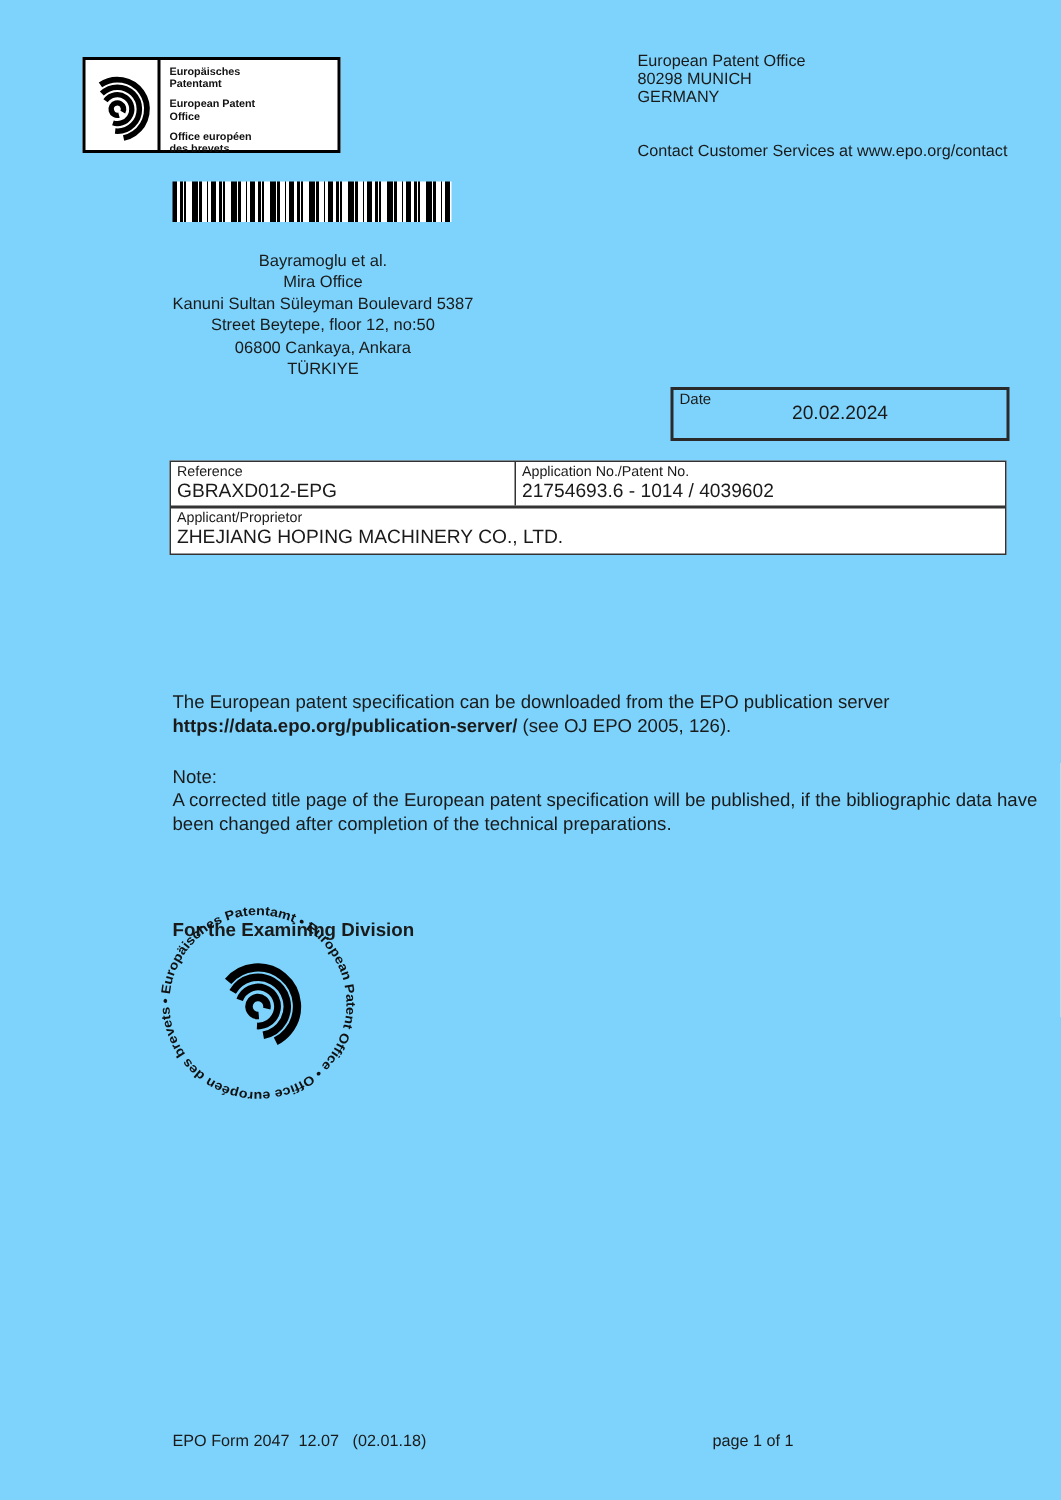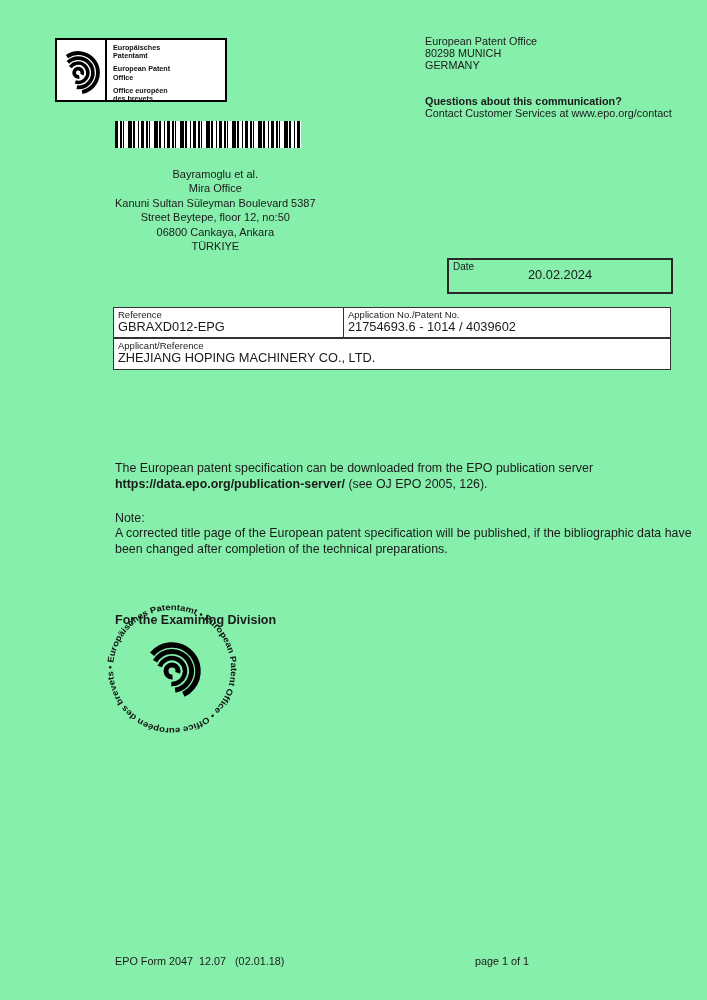--- a/index.html
+++ b/index.html
@@ -1,17 +1,17 @@
 <!DOCTYPE html>
 <html><head>
 <meta charset="utf-8">
 <style>
   html,body{margin:0;padding:0;background:#e8e8e8;}
   .page{
-    position:relative;width:707px;height:1000px;background:#86efac;
+    position:relative;width:707px;height:1000px;background:#7dd3fc;
     font-family:"Liberation Sans", sans-serif;color:#1a1a1a;overflow:hidden;
     margin:0 auto;
   }
   .abs{position:absolute;}
 
   
   .logo-box{left:55px;top:38px;width:168px;height:60px;border:2px solid #000;display:flex;background:#fff;}
   .logo-swirl-cell{width:48px;border-right:2px solid #000;display:flex;align-items:center;justify-content:center;}
   .logo-text-cell{flex:1;padding:4px 2px 0 6px;font-size:7.2px;font-weight:bold;line-height:8.4px;color:#111;}
   .logo-lang{margin-bottom:4.5px;width:62px;}
@@ -83,21 +83,20 @@
     </div>
   </div>
 
   <div class="abs sender">
     <div>European Patent Office</div>
     <div>80298 MUNICH</div>
     <div>GERMANY</div>
   </div>
 
   <div class="abs questions">
-    <div class="q-title">Questions about this communication?</div>
     <div>Contact Customer Services at www.epo.org/contact</div>
   </div>
 
   <div class="abs barcode"></div>
 
   <div class="abs recipient">
     <div>Bayramoglu et al.</div>
     <div>Mira Office</div>
     <div>Kanuni Sultan Süleyman Boulevard 5387</div>
     <div>Street Beytepe, floor 12, no:50</div>
@@ -115,21 +114,21 @@
       <div class="rt-cell-ref">
         <div class="rt-label">Reference</div>
         <div class="rt-value">GBRAXD012-EPG</div>
       </div>
       <div class="rt-cell-app">
         <div class="rt-label">Application No./Patent No.</div>
         <div class="rt-value">21754693.6 - 1014 / 4039602</div>
       </div>
     </div>
     <div class="rt-row2">
-      <div class="rt-label">Applicant/Reference</div>
+      <div class="rt-label">Applicant/Proprietor</div>
       <div class="rt-value">ZHEJIANG HOPING MACHINERY CO., LTD.</div>
     </div>
   </div>
 
   <div class="abs para2">
     <span>The European patent specification can be downloaded from the EPO publication server</span><br>
     <span class="bold">https://data.epo.org/publication-server/</span><span> (see OJ EPO 2005, 126).</span>
   </div>
   <div class="abs note">
     <div>Note:</div>

